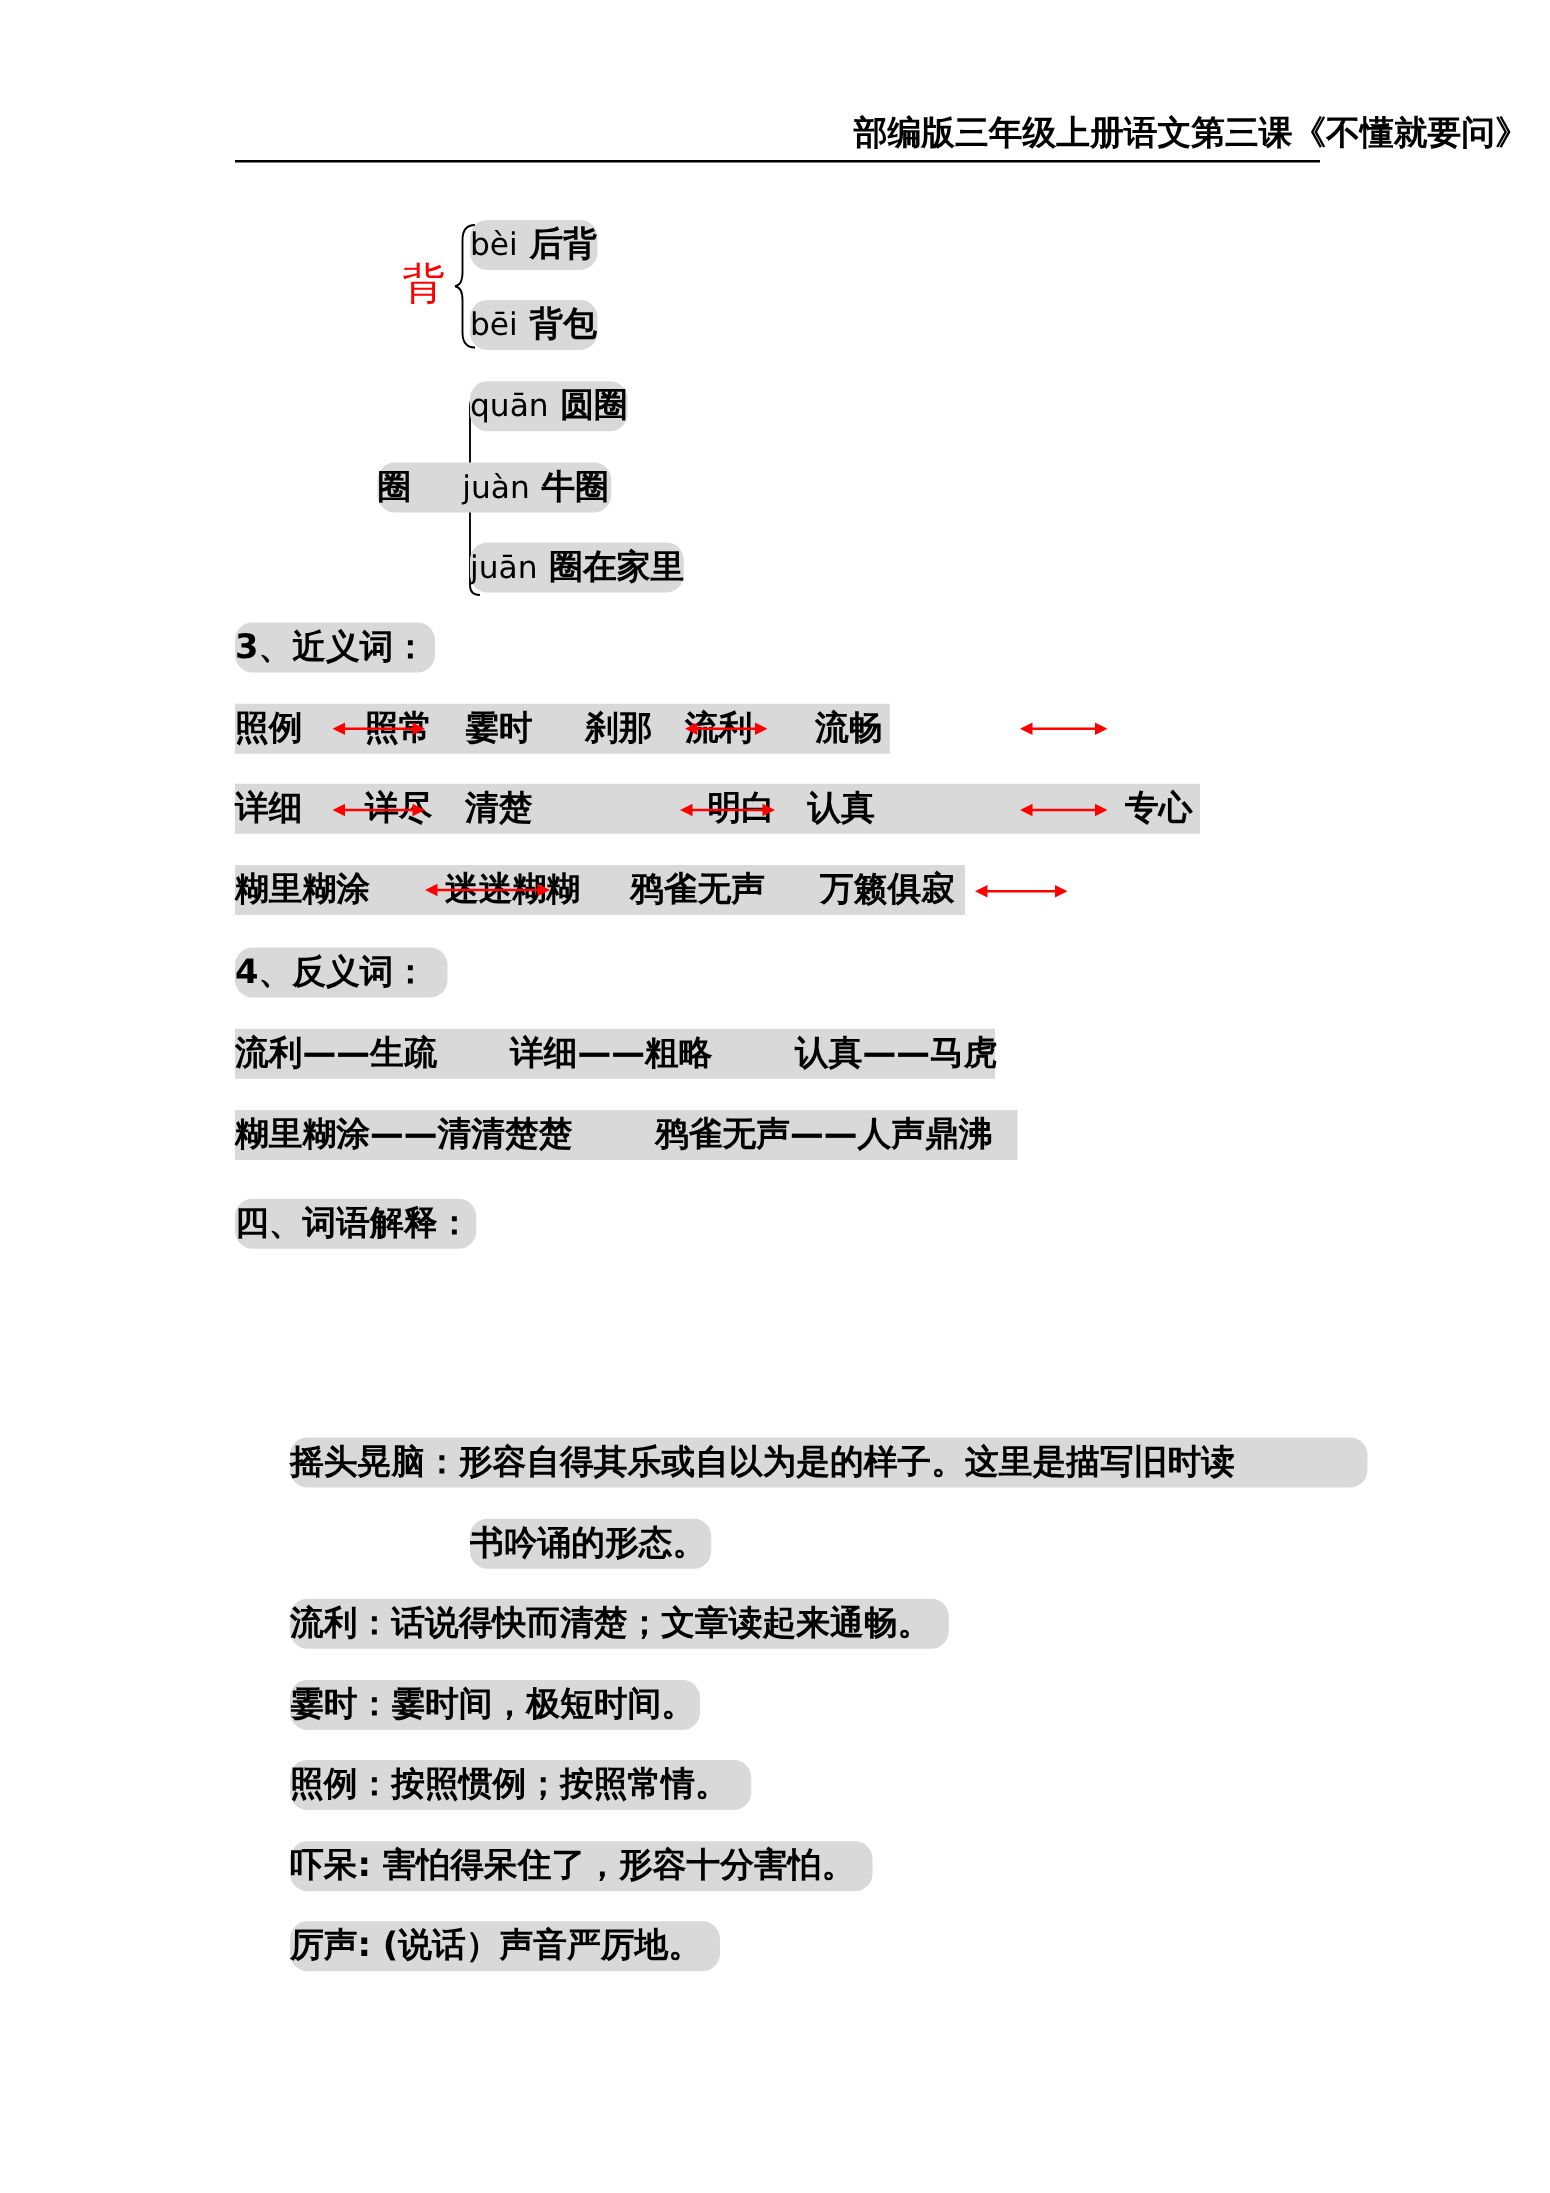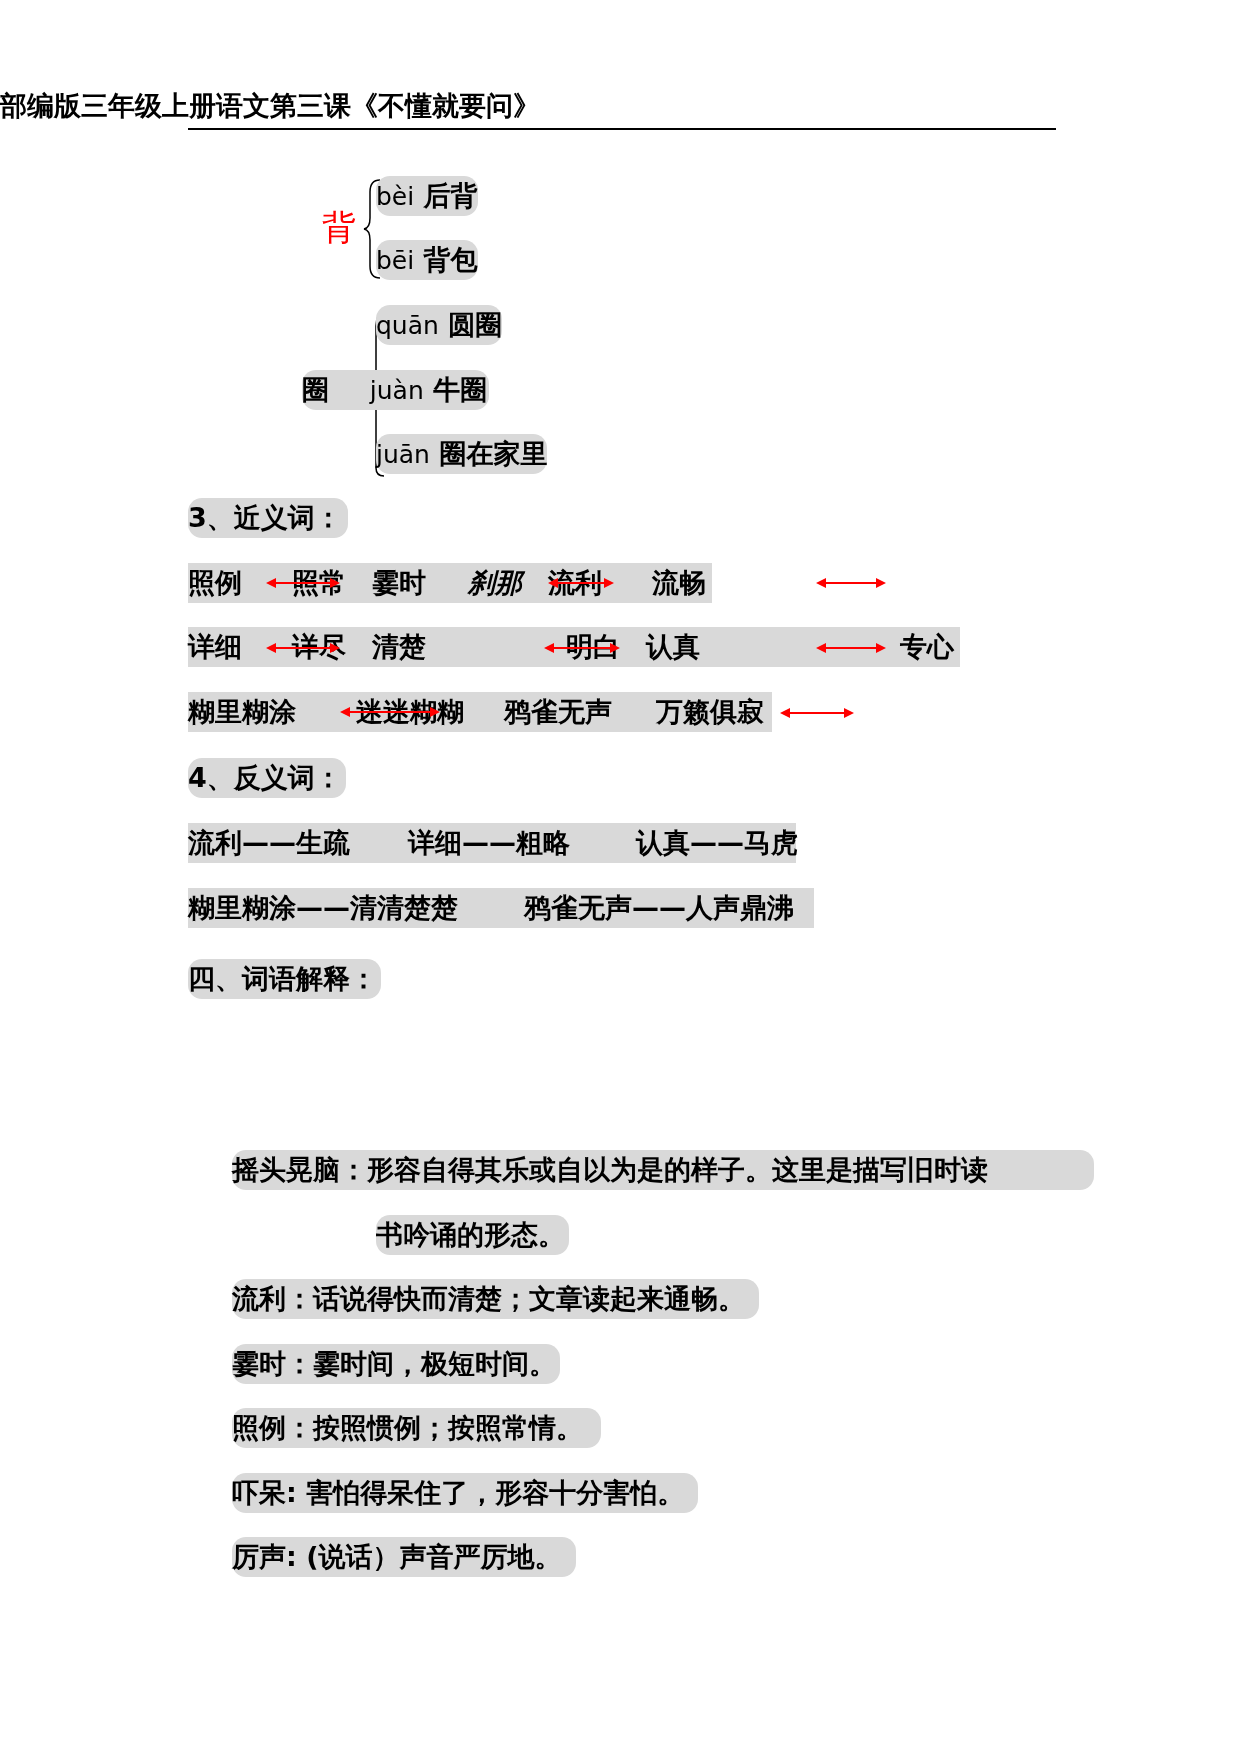--- a/index.html
+++ b/index.html
@@ -1,19 +1,19 @@
 <!DOCTYPE html>
 <html><head>
 <meta charset="utf-8">
 <style>
   html, body { margin:0; padding:0; background:#ffffff; }
   body { width:1240px; height:1754px; position:relative; overflow:hidden;
          font-family:"DejaVu Sans", "Liberation Sans", sans-serif; color:#000; }
   .abs { position:absolute; white-space:nowrap; }
-  .title { left:0; width:1223px; top:88px; text-align:left; font-size:27px; font-weight:bold; }
+  .title { left:0; width:1223px; top:88px; text-align:right; font-size:27px; font-weight:bold; }
   .rule { left:188px; top:128px; width:868px; height:2px; background:#000; }
   .hl { background:#d9d9d9; }
   .t { font-size:27px; font-weight:bold; line-height:40px; height:40px;border-radius:14px; }
   .py { font-size:25px; font-weight:normal; }
   .red { color:#ff0000; }
   .arrow { position:absolute; height:14px; }
   .brace { position:absolute; }
 </style>
 </head>
 <body>
@@ -51,21 +51,21 @@
   <span class="py">juān</span>
   <span>圈在家里</span>
 </div>
 
 <div class="abs t hl" style="left:188px;top:498px;padding-right:6px;">3、近义词：</div>
 
 <div class="abs hl" style="left:188px;top:563px;width:524px;height:40px;"></div>
 <div class="abs t" style="left:188px;top:563px;">照例</div>
 <div class="abs t" style="left:292px;top:563px;">照常</div>
 <div class="abs t" style="left:372px;top:563px;">霎时</div>
-<div class="abs t" style="left:468px;top:563px;font-style:italic;">刹那</div>
+<div class="abs t" style="left:468px;top:563px;">刹那</div>
 <div class="abs t" style="left:548px;top:563px;">流利</div>
 <div class="abs t" style="left:652px;top:563px;">流畅</div>
 
 <div class="abs hl" style="left:188px;top:627px;width:772px;height:40px;"></div>
 <div class="abs t" style="left:188px;top:627px;">详细</div>
 <div class="abs t" style="left:292px;top:627px;">详尽</div>
 <div class="abs t" style="left:372px;top:627px;">清楚</div>
 <div class="abs t" style="left:566px;top:627px;">明白</div>
 <div class="abs t" style="left:646px;top:627px;">认真</div>
 <div class="abs t" style="left:900px;top:627px;">专心</div>
@@ -110,21 +110,21 @@
     <line x1="8" y1="7" x2="92" y2="7" stroke="#f00" stroke-width="2"></line>
     <polygon points="0,7 10,2 10,12" fill="#f00"></polygon>
     <polygon points="100,7 90,2 90,12" fill="#f00"></polygon>
   </svg>
 <svg class="arrow" style="left:780px;top:706px;" width="74" height="14">
     <line x1="8" y1="7" x2="66" y2="7" stroke="#f00" stroke-width="2"></line>
     <polygon points="0,7 10,2 10,12" fill="#f00"></polygon>
     <polygon points="74,7 64,2 64,12" fill="#f00"></polygon>
   </svg>
 
-<div class="abs t hl" style="left:188px;top:758px;padding-right:4px;">4、反义词：</div>
+<div class="abs t hl" style="left:188px;top:758px;padding-right:16px;">4、反义词：</div>
 
 <div class="abs hl" style="left:188px;top:823px;width:608px;height:40px;"></div>
 <div class="abs t" style="left:188px;top:823px;">流利——生疏</div>
 <div class="abs t" style="left:408px;top:823px;">详细——粗略</div>
 <div class="abs t" style="left:636px;top:823px;">认真——马虎</div>
 
 <div class="abs hl" style="left:188px;top:888px;width:626px;height:40px;"></div>
 <div class="abs t" style="left:188px;top:888px;">糊里糊涂——清清楚楚</div>
 <div class="abs t" style="left:524px;top:888px;">鸦雀无声——人声鼎沸</div>
 

